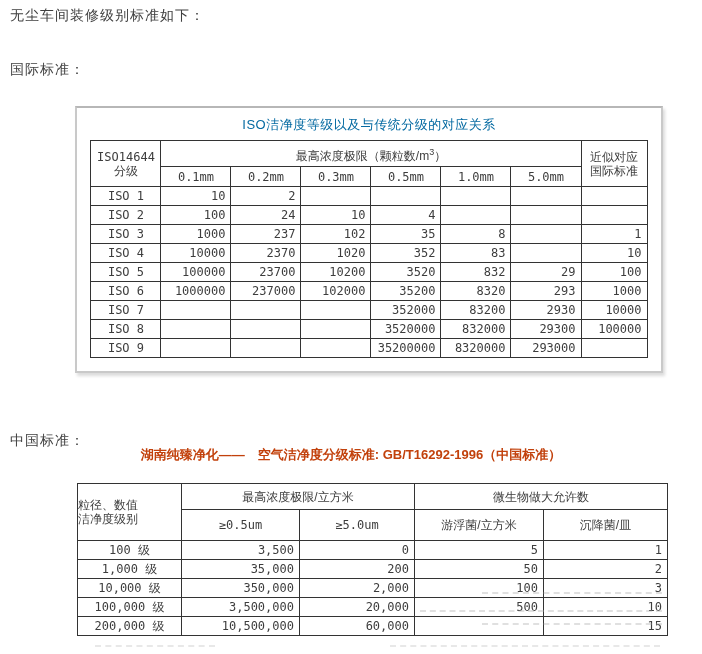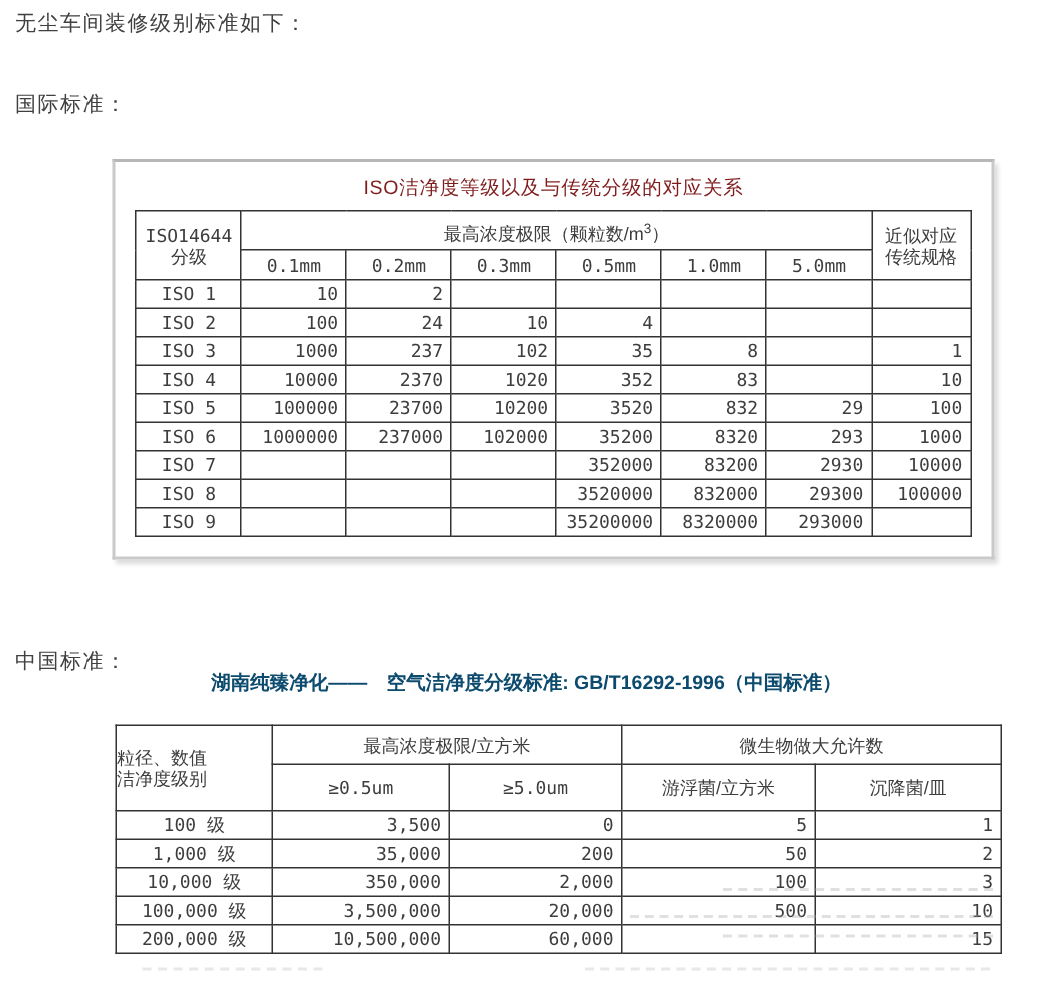--- a/index.html
+++ b/index.html
@@ -12,41 +12,41 @@
   #intro-para { top:7px; }
   #intl-para  { top:61px; }
   #cn-para    { top:396px;margin-top:36px; }
 
   
   .panel {
     position:absolute; left:75px; top:106px; width:588px; height:267px;
     background:#fff; border:2px solid #c9c9c9; border-top-color:#b7b7b7;
     box-shadow:2px 3px 3px rgba(0,0,0,0.14);
   }
-  .panel-title { text-align:center; font-size:13px; margin-top:8px; color:#7f1d1d; letter-spacing:0.5px; }
+  .panel-title { text-align:center; font-size:13px; margin-top:8px; color:#0369a1; letter-spacing:0.5px; }
 
   table { border-collapse:collapse; table-layout:fixed; }
   th, td {
     border:1px solid #333; font-size:12px; font-weight:normal; color:#3d3d3d;
     overflow:hidden; white-space:nowrap; line-height:14px;
   }
   .mono { font-family:"DejaVu Sans Mono", monospace; }
   .num  { text-align:right; padding-right:5px; font-family:"DejaVu Sans Mono", monospace; }
   .ctr  { text-align:center; }
 
   #iso-table { width:556px; margin:6px auto 0; }
   #iso-table thead tr.h1 { height:26px; }
   #iso-table thead tr.h2 { height:20px; }
   #iso-table tbody tr    { height:19px; }
   #iso-table sup { font-size:9px; }
 
   
   #cn-title {
     position:absolute; top:446px; left:0; width:702px; text-align:center;
-    font-size:13px; font-weight:bold; color:#0c4a6e;
+    font-size:13px; font-weight:bold; color:#c2410c;
   }
   #cn-table { position:absolute; left:77px; top:483px; width:590px; }
   #cn-table thead tr.h1 { height:26px; }
   #cn-table thead tr.h2 { height:31px; }
   #cn-table tbody tr    { height:19px; }
   .corner-cell { vertical-align:middle; }
   .corner-top { display:block; text-align:left; }
   .corner-bottom { display:block; text-align:left; }
 
   
@@ -80,21 +80,21 @@
       <tr class="h1">
         <th rowspan="2" class="ctr mono">
           <span>ISO14644</span><br>
           <span>分级</span>
         </th>
         <th colspan="6" class="ctr">
           <span>最高浓度极限（颗粒数/m</span><sup>3</sup><span>）</span>
         </th>
         <th rowspan="2" class="ctr">
           <span>近似对应</span><br>
-          <span>传统规格</span>
+          <span>国际标准</span>
         </th>
       </tr>
       <tr class="h2">
         <th class="ctr mono">0.1mm</th>
         <th class="ctr mono">0.2mm</th>
         <th class="ctr mono">0.3mm</th>
         <th class="ctr mono">0.5mm</th>
         <th class="ctr mono">1.0mm</th>
         <th class="ctr mono">5.0mm</th>
       </tr>

